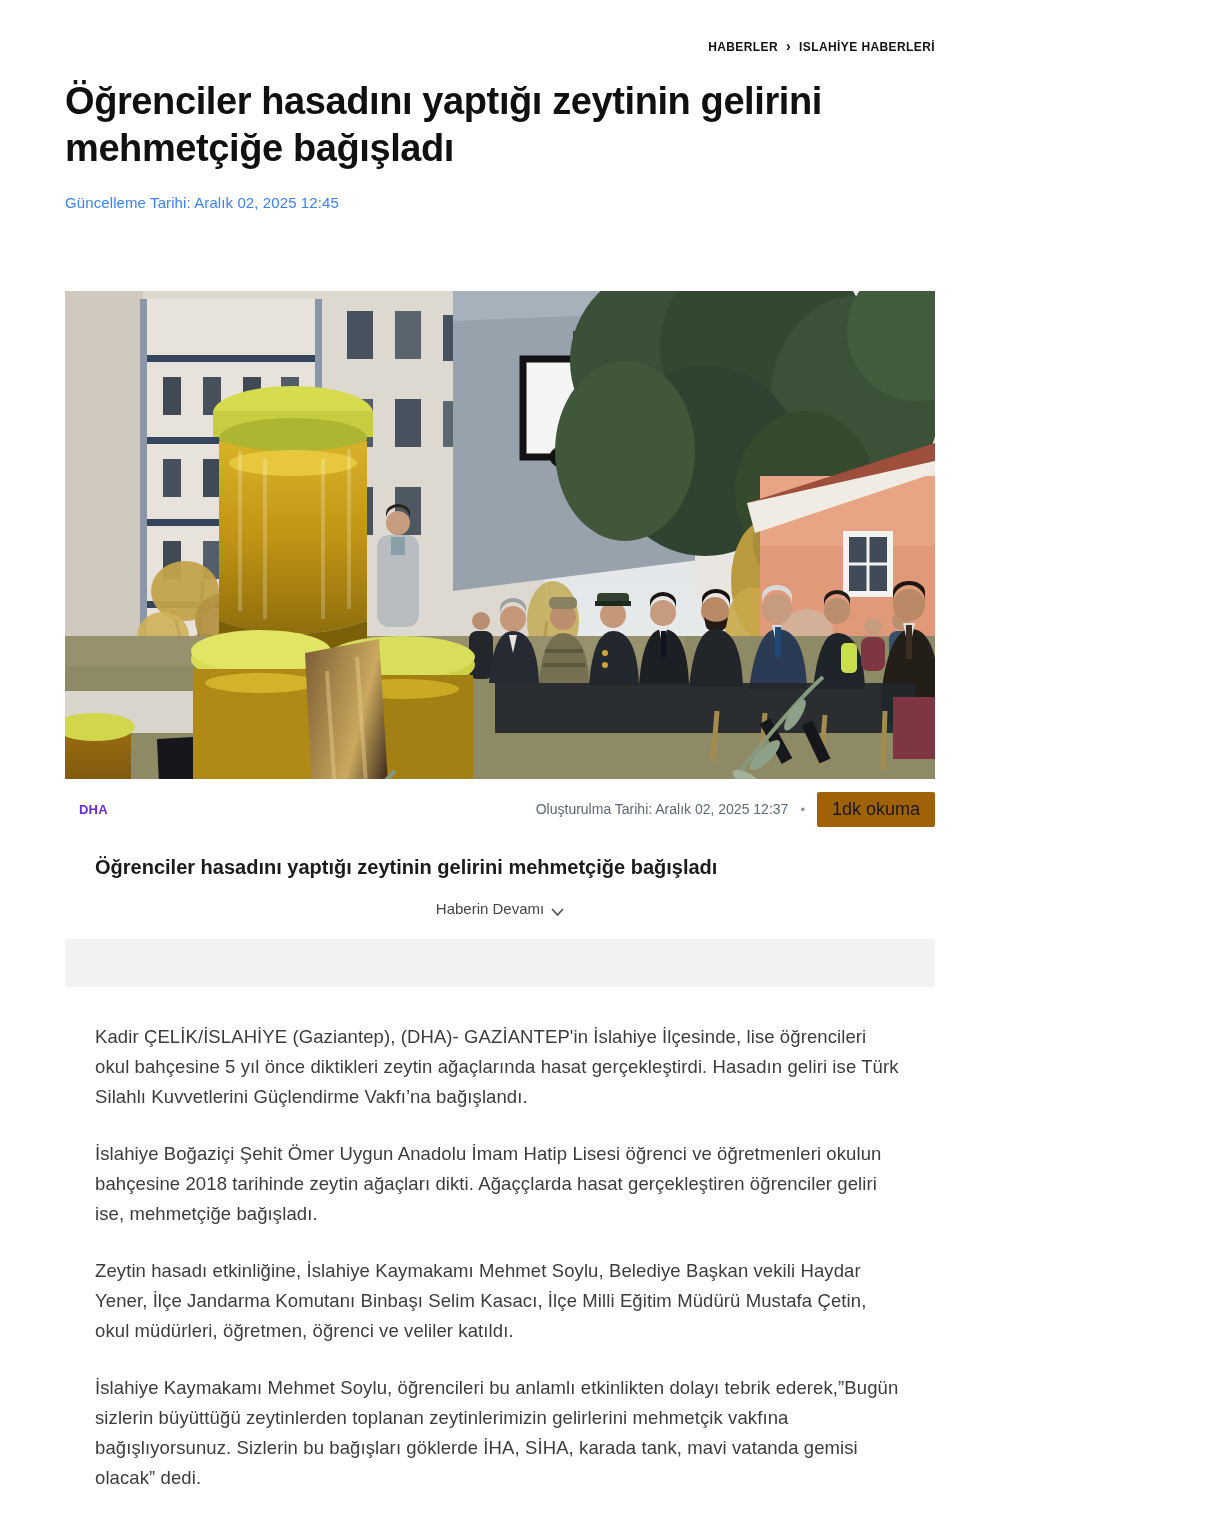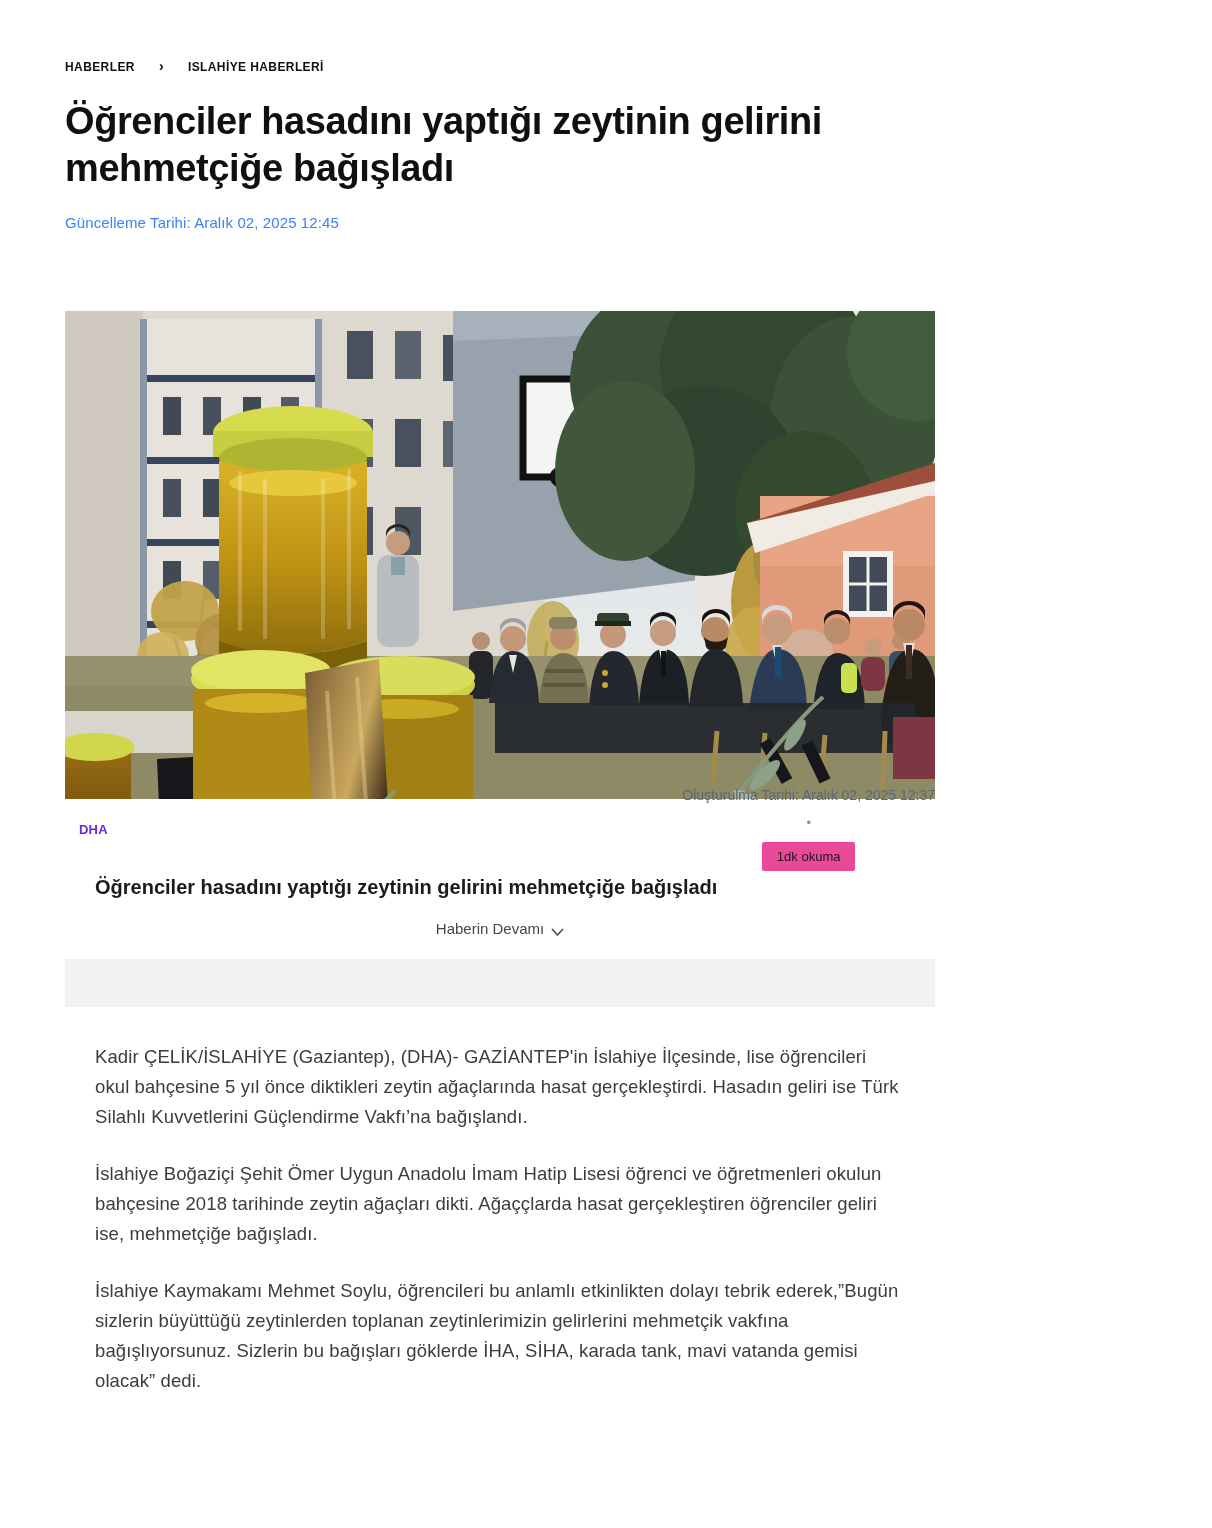--- a/index.html
+++ b/index.html
@@ -6,23 +6,23 @@
   html,body { background:#ffffff; }
   body {
     width:1212px; min-height:1528px;
     font-family:"Liberation Sans","DejaVu Sans",sans-serif;
     color:#141414;
   }
   .article-col { width:870px; margin-left:65px; }
 
   
   .breadcrumb {
-    padding-top:60px;
+    padding-top:40px;
     font-size:12px; font-weight:700; letter-spacing:.4px;
-    color:#111; display:flex; align-items:center; gap:24px;
+    color:#111; display:flex; align-items:center; gap:8px;justify-content:flex-end;
   }
   .breadcrumb a { color:#111; text-decoration:none; cursor:pointer; }
   .crumb-sep { font-size:14px; font-weight:700; line-height:1; transform:translateY(-1px); }
 
   
   h1.title {
     margin-top:24px;
     font-size:38px; line-height:47px; font-weight:700;
     letter-spacing:-.4px; color:#101010;
   }
@@ -33,25 +33,25 @@
   
   figure.photo { margin-top:80px; width:870px; height:488px; overflow:hidden; background:#d7d9db; }
   figure.photo svg { display:block; width:870px; height:488px; }
 
   
   .caption-row {
     margin-top:15px; display:flex; align-items:center; justify-content:space-between;
     height:30px;
   }
   .source { font-size:13px; font-weight:700; color:#6d28d9; padding-left:14px; letter-spacing:.2px; }
-  .caption-right { display:flex; align-items:center; gap:12px;flex-direction:column; }
+  .caption-right { display:flex; align-items:center; gap:12px; }
   .created { font-size:14px; color:#5b6876; }
   .dot-sep { color:#8a939c; font-size:13px; }
   .read-badge {
-    background:#ec4899; color:#17191c; font-size:13px; font-weight:500;
+    background:#a16207; color:#17191c; font-size:18px; font-weight:500;
     padding:7px 15px; border-radius:2px; white-space:nowrap;
   }
 
   
   h2.subtitle {
     margin-top:30px; padding:0 30px;
     font-size:20px; line-height:26px; font-weight:700; color:#1b1b1b;
   }
   .expander {
     margin-top:20px; display:flex; justify-content:center; align-items:flex-end; gap:7px;
@@ -476,16 +476,17 @@
     <svg width="13" height="9" viewBox="0 0 13 9">
       <path d="M1.5 1.5 L6.5 7 L11.5 1.5" fill="none" stroke="#555" stroke-width="1.8" stroke-linecap="round" stroke-linejoin="round"></path>
     </svg>
   </button>
 
   <div class="ad-box"></div>
 
   <div class="article-body">
     <p>Kadir ÇELİK/İSLAHİYE (Gaziantep), (DHA)- GAZİANTEP'in İslahiye İlçesinde, lise öğrencileri okul bahçesine 5 yıl önce diktikleri zeytin ağaçlarında hasat gerçekleştirdi. Hasadın geliri ise Türk Silahlı Kuvvetlerini Güçlendirme Vakfı’na bağışlandı.</p>
     <p>İslahiye Boğaziçi Şehit Ömer Uygun Anadolu İmam Hatip Lisesi öğrenci ve öğretmenleri okulun bahçesine 2018 tarihinde zeytin ağaçları dikti. Ağaççlarda hasat gerçekleştiren öğrenciler geliri ise, mehmetçiğe bağışladı.</p>
+    <p>Zeytin hasadı etkinliğine, İslahiye Kaymakamı Mehmet Soylu, Belediye Başkan vekili Haydar Yener, İlçe Jandarma Komutanı Binbaşı Selim Kasacı, İlçe Milli Eğitim Müdürü Mustafa Çetin, okul müdürleri, öğretmen, öğrenci ve veliler katıldı.</p>
     <p>İslahiye Kaymakamı Mehmet Soylu, öğrencileri bu anlamlı etkinlikten dolayı tebrik ederek,”Bugün sizlerin büyüttüğü zeytinlerden toplanan zeytinlerimizin gelirlerini mehmetçik vakfına bağışlıyorsunuz. Sizlerin bu bağışları göklerde İHA, SİHA, karada tank, mavi vatanda gemisi olacak” dedi.</p>
   </div>
 
 </div>
 
 </body></html>

